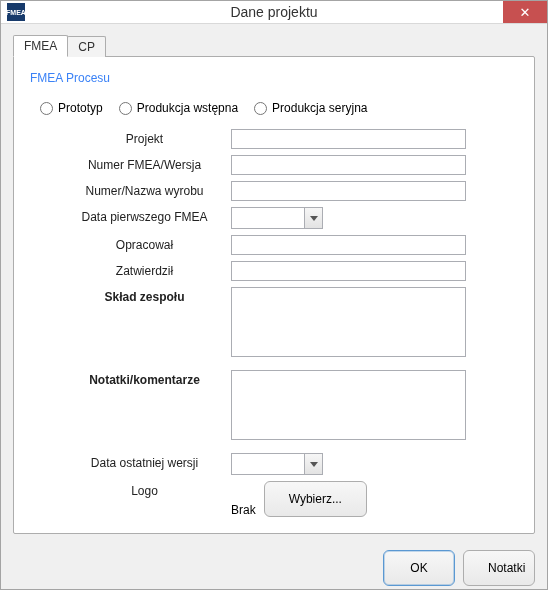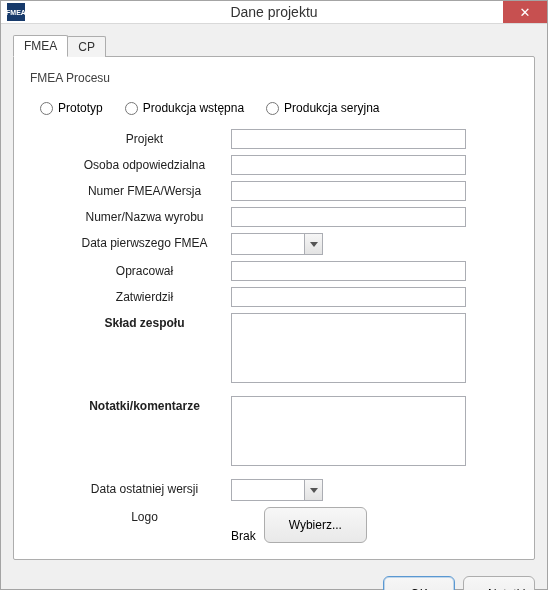--- a/index.html
+++ b/index.html
@@ -92,26 +92,26 @@
   }
   .tabpanel {
     flex: 1;
     border: 1px solid #adadad;
     background: #fff;
     padding: 14px 16px 10px 16px;
     position: relative;
     border-radius: 0 2px 2px 2px;
   }
   .section-title {
-    color: #404040;
+    color: #3b82f6;
     margin-bottom: 16px;
   }
   .radios {
     display: flex;
-    gap: 22px;
+    gap: 16px;
     margin: 0 0 14px 10px;
   }
   .radio {
     display: inline-flex;
     align-items: center;
     gap: 5px;
   }
   .radio input { margin: 0; }
   .form {
     display: block;
@@ -244,24 +244,20 @@
         </label>
       </div>
 
       <div class="form">
 
         <div class="form-row">
           <div class="lbl">Projekt</div>
           <div class="ctrl"><input class="txt" value="" style=""></div>
         </div>
 
-        <div class="form-row">
-          <div class="lbl">Osoba odpowiedzialna</div>
-          <div class="ctrl"><input class="txt" value="" style=""></div>
-        </div>
 
         <div class="form-row">
           <div class="lbl">Numer FMEA/Wersja</div>
           <div class="ctrl"><input class="txt" value="" style=""></div>
         </div>
 
         <div class="form-row">
           <div class="lbl">Numer/Nazwa wyrobu</div>
           <div class="ctrl"><input class="txt" value="" style=""></div>
         </div>

